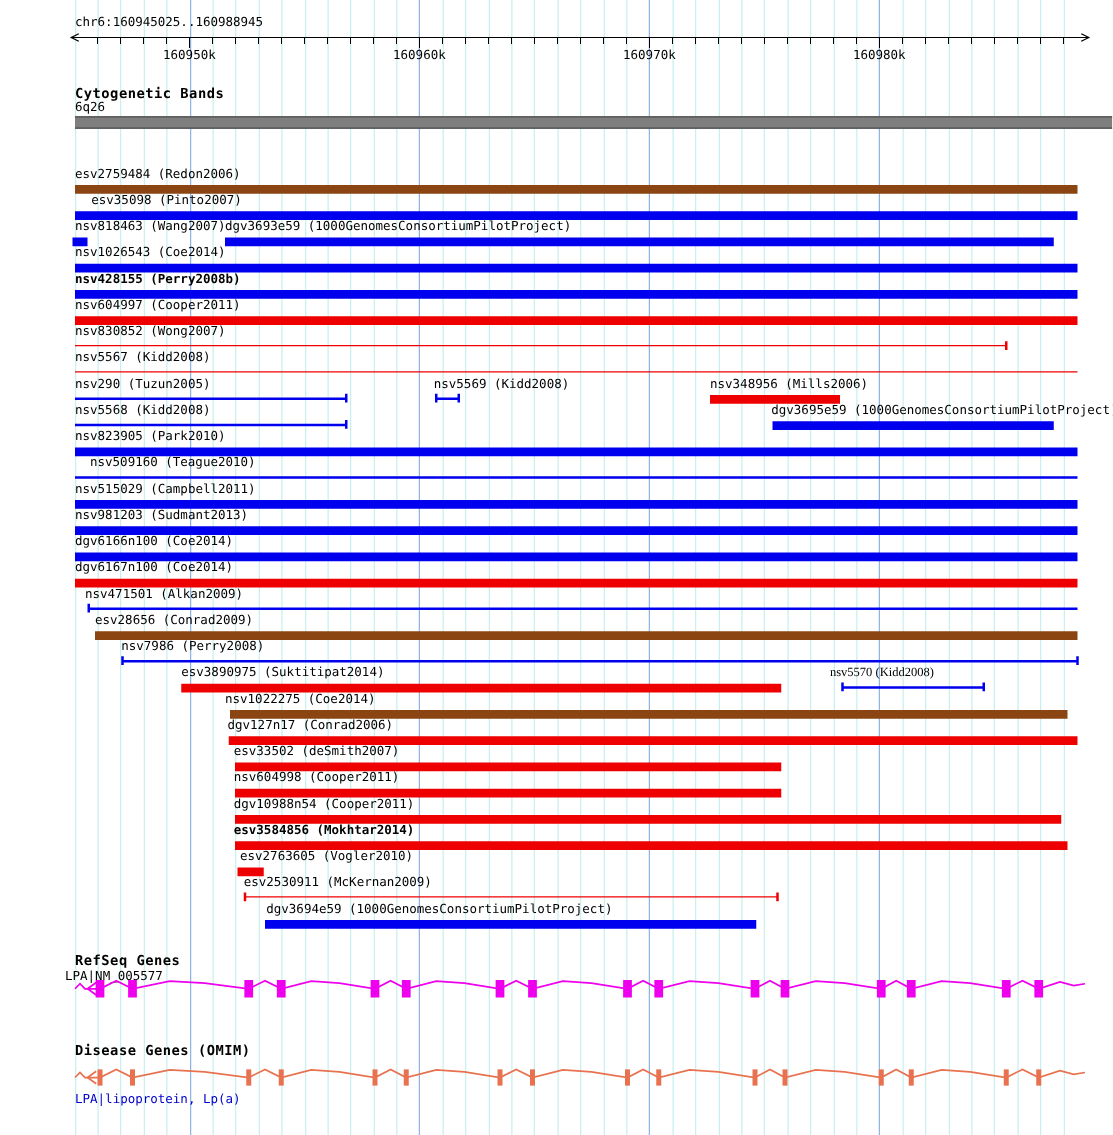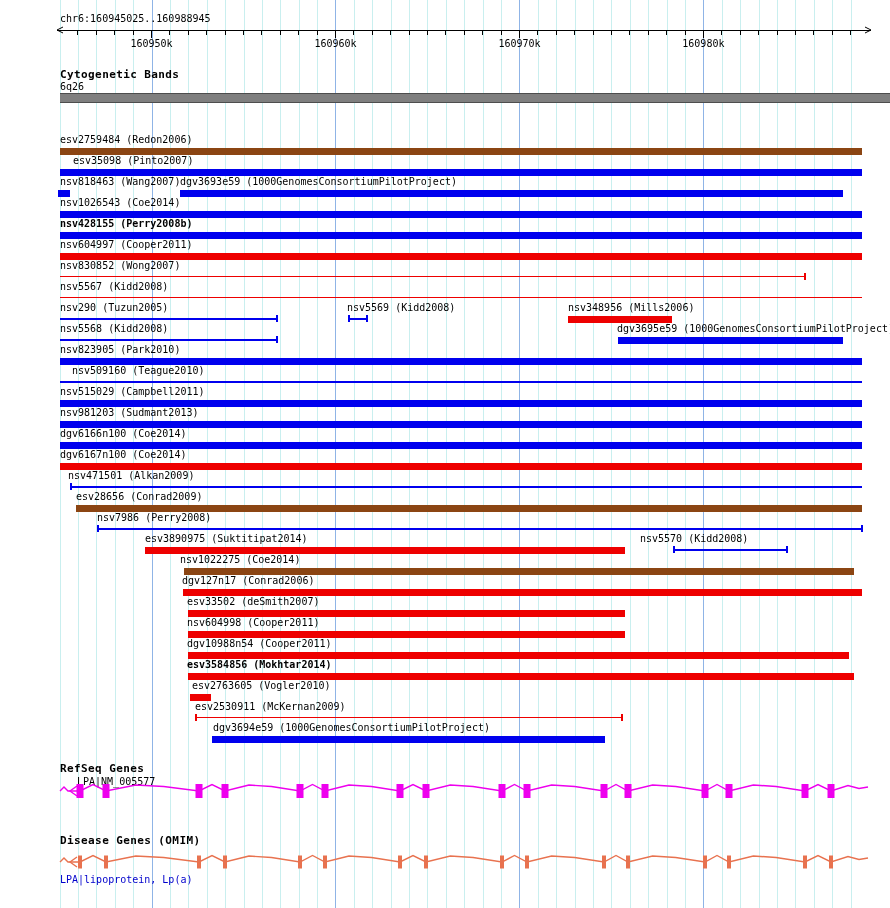--- a/index.html
+++ b/index.html
@@ -171,21 +171,21 @@
       <div class="glyph" style="left: 71px; width: 791px; background: rgb(0, 0, 238); top: 486px; height: 2px;"></div>
       <div class="glyph" style="left: 70px; top: 483px; width: 2px; height: 7px; background: rgb(0, 0, 238);"></div>
       <div class="lbl" style="left: 76px; top: 491px;">esv28656 (Conrad2009)</div>
       <div class="glyph" style="left: 76px; width: 786px; background: rgb(139, 69, 19); top: 505px; height: 7px;"></div>
       <div class="lbl" style="left: 97px; top: 512px;">nsv7986 (Perry2008)</div>
       <div class="glyph" style="left: 98px; width: 764px; background: rgb(0, 0, 238); top: 528px; height: 2px;"></div>
       <div class="glyph" style="left: 97px; top: 525px; width: 2px; height: 7px; background: rgb(0, 0, 238);"></div>
       <div class="glyph" style="left: 861px; top: 525px; width: 2px; height: 7px; background: rgb(0, 0, 238);"></div>
       <div class="lbl" style="left: 145px; top: 533px;">esv3890975 (Suktitipat2014)</div>
       <div class="glyph" style="left: 145px; width: 480px; background: rgb(238, 0, 0); top: 547px; height: 7px;"></div>
-      <div class="lbl" style="left: 640px; top: 533px;">nsv5570 (Kidd2008)</div>
+      <div class="lbl" style="left: 664px; top: 533px; font-family: Liberation Serif, serif;">nsv5570 (Kidd2008)</div>
       <div class="glyph" style="left: 674px; width: 113px; background: rgb(0, 0, 238); top: 549px; height: 2px;"></div>
       <div class="glyph" style="left: 673px; top: 546px; width: 2px; height: 7px; background: rgb(0, 0, 238);"></div>
       <div class="glyph" style="left: 786px; top: 546px; width: 2px; height: 7px; background: rgb(0, 0, 238);"></div>
       <div class="lbl" style="left: 180px; top: 554px;">nsv1022275 (Coe2014)</div>
       <div class="glyph" style="left: 184px; width: 670px; background: rgb(139, 69, 19); top: 568px; height: 7px;"></div>
       <div class="lbl" style="left: 182px; top: 575px;">dgv127n17 (Conrad2006)</div>
       <div class="glyph" style="left: 183px; width: 679px; background: rgb(238, 0, 0); top: 589px; height: 7px;"></div>
       <div class="lbl" style="left: 187px; top: 596px;">esv33502 (deSmith2007)</div>
       <div class="glyph" style="left: 188px; width: 437px; background: rgb(238, 0, 0); top: 610px; height: 7px;"></div>
       <div class="lbl" style="left: 187px; top: 617px;">nsv604998 (Cooper2011)</div>
@@ -198,21 +198,21 @@
       <div class="glyph" style="left: 190px; width: 21px; background: rgb(238, 0, 0); top: 694px; height: 7px;"></div>
       <div class="lbl" style="left: 195px; top: 701px;">esv2530911 (McKernan2009)</div>
       <div class="glyph" style="left: 196px; width: 426px; background: rgb(238, 0, 0); top: 717px; height: 1px;"></div>
       <div class="glyph" style="left: 195px; top: 714px; width: 2px; height: 7px; background: rgb(238, 0, 0);"></div>
       <div class="glyph" style="left: 621px; top: 714px; width: 2px; height: 7px; background: rgb(238, 0, 0);"></div>
       <div class="lbl" style="left: 213px; top: 722px;">dgv3694e59 (1000GenomesConsortiumPilotProject)</div>
       <div class="glyph" style="left: 212px; width: 393px; background: rgb(0, 0, 238); top: 736px; height: 7px;"></div>
     </div>
 
   <div class="heading" style="left:60px;top:762px;">RefSeq Genes</div>
-  <div class="lbl" style="left:77px;top:776px;">LPA|NM_005577</div>
+  <div class="lbl" style="left:52px;top:776px;">LPA|NM_005577</div>
   <svg width="890" height="32" style="top:775px;">
       <path d="M60 16 L64 12 L68 16 L80 16 L93.0 9.5 L106 16 L135.8 10 L163.7 11.5 L199 16 L212.0 9.5 L225 16 L249.0 10 L271.5 11.5 L300 16 L312.5 9.5 L325 16 L349.0 10 L371.5 11.5 L400 16 L413.0 9.5 L426 16 L450.3 10 L473.1 11.5 L502 16 L514.5 9.5 L527 16 L551.6 10 L574.7 11.5 L604 16 L616.0 9.5 L628 16 L652.6 10 L675.7 11.5 L705 16 L717.0 9.5 L729 16 L753.3 10 L776.1 11.5 L805 16 L818.0 9.5 L831 16 L848 10.5 L859 13.5 L868 12" fill="none" stroke="#EE00EE" stroke-width="1.4"></path>
       <path d="M77 11 L70 16 L77 21" fill="none" stroke="#EE00EE" stroke-width="1.4"></path>
       <rect x="76.5" y="9" width="7" height="14" fill="#EE00EE"></rect>
       <rect x="102.5" y="9" width="7" height="14" fill="#EE00EE"></rect>
       <rect x="195.5" y="9" width="7" height="14" fill="#EE00EE"></rect>
       <rect x="221.5" y="9" width="7" height="14" fill="#EE00EE"></rect>
       <rect x="296.5" y="9" width="7" height="14" fill="#EE00EE"></rect>
       <rect x="321.5" y="9" width="7" height="14" fill="#EE00EE"></rect>
       <rect x="396.5" y="9" width="7" height="14" fill="#EE00EE"></rect>

